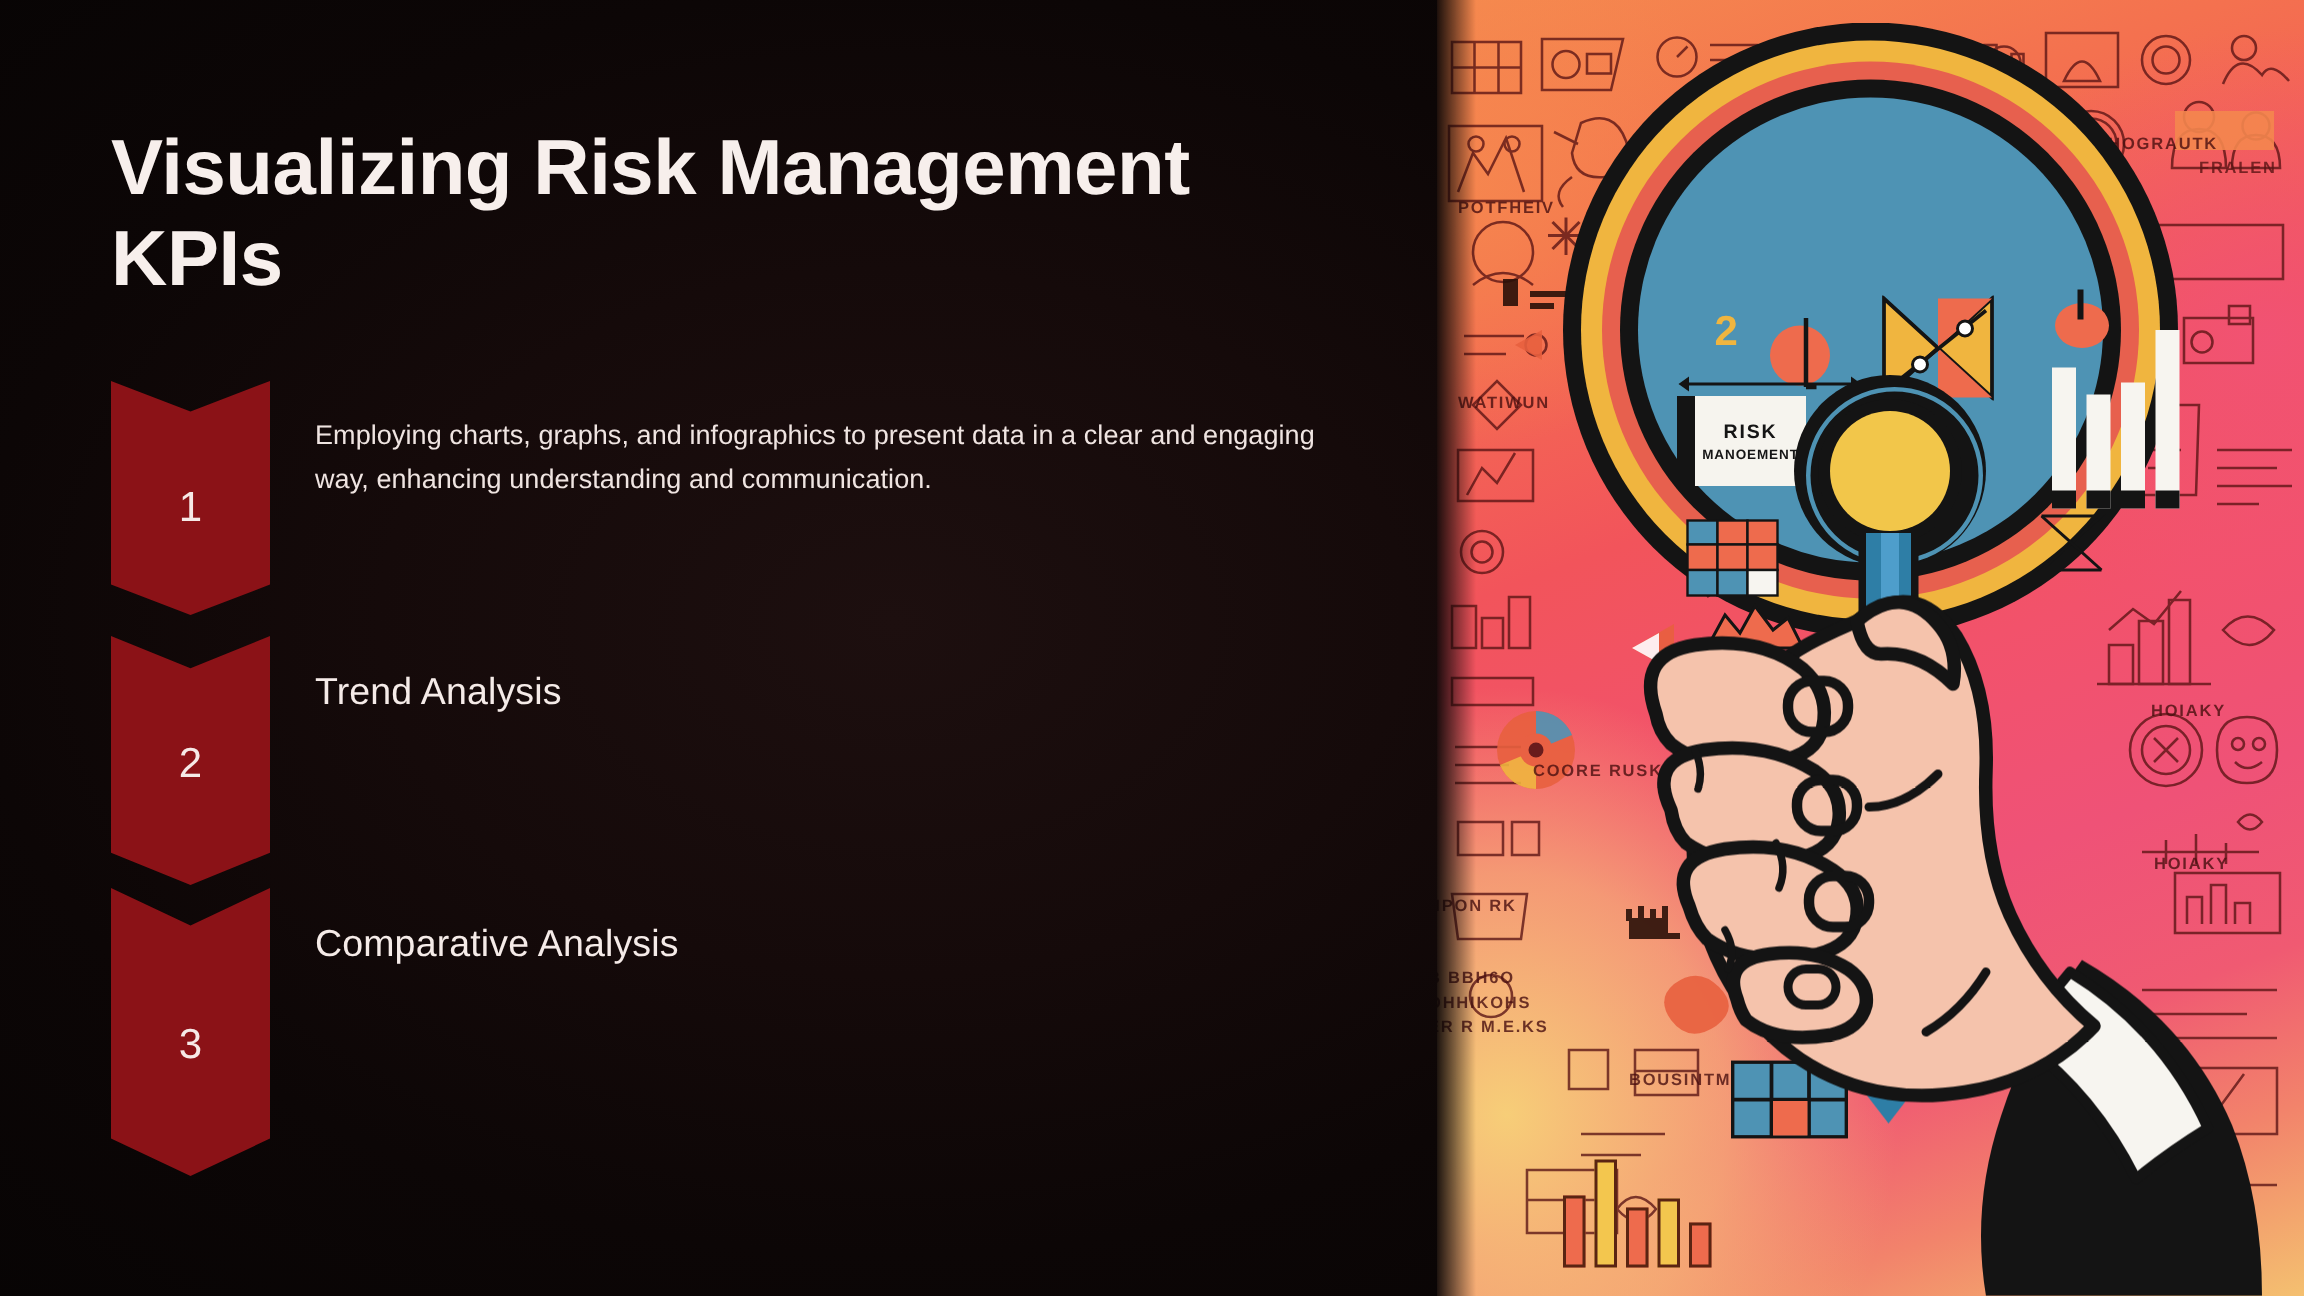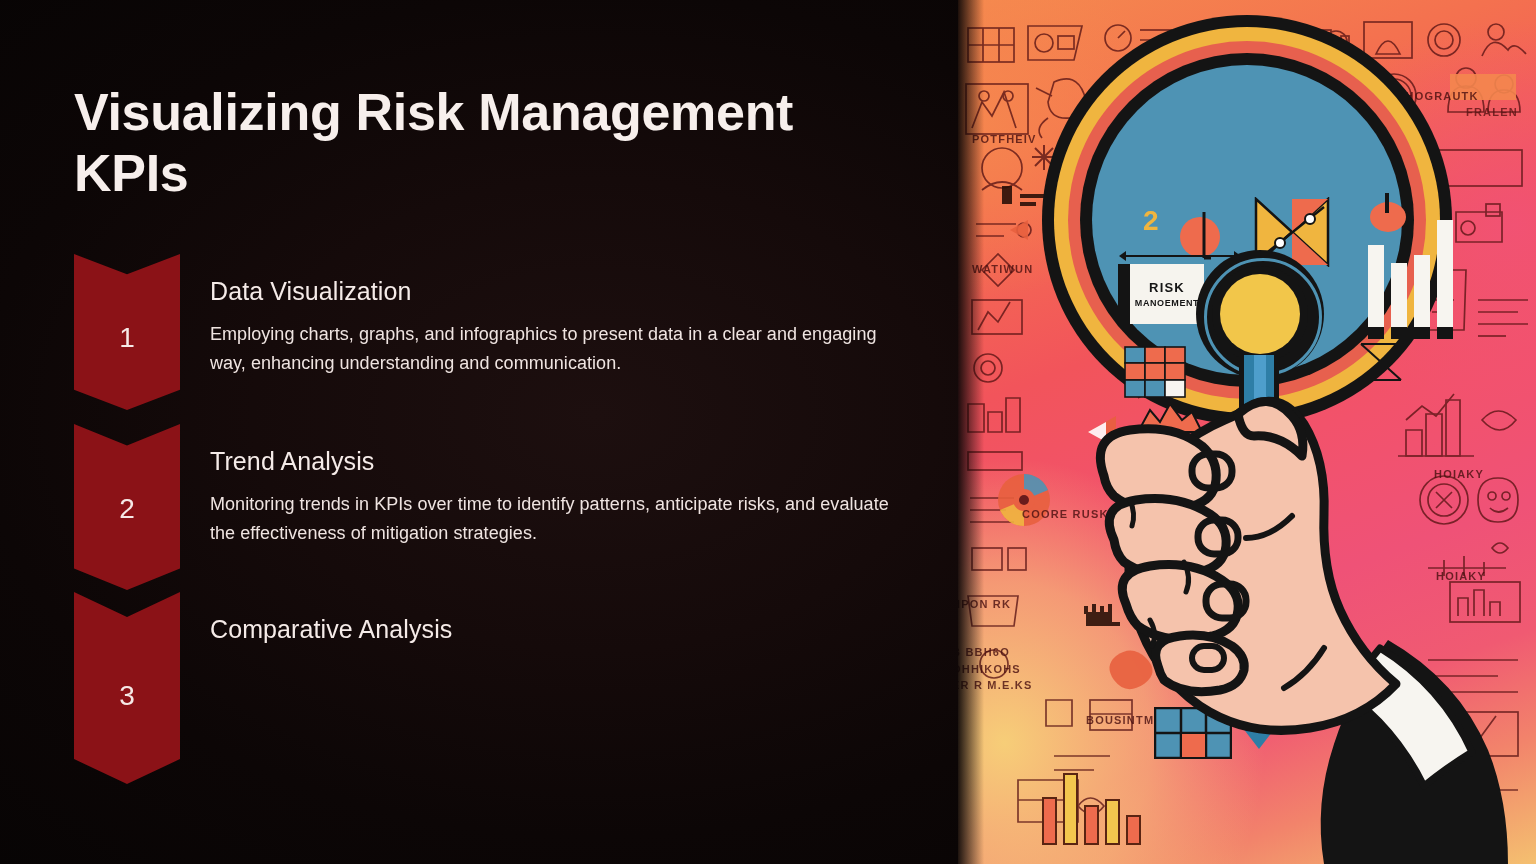--- a/index.html
+++ b/index.html
@@ -152,32 +152,30 @@
     <div class="slide-title">Visualizing Risk Management KPIs</div>
   </div>
 
   <div class="item-list">
 
     <div class="item item-1">
       <div class="chev chev-1">
         <span class="chev-num">1</span>
       </div>
       <div class="item-body">
-        <p class="item-head">Data Visualization</p>
         <p class="item-desc">Employing charts, graphs, and infographics to present data in a clear and engaging way, enhancing understanding and communication.</p>
       </div>
     </div>
 
     <div class="item item-2">
       <div class="chev chev-2">
         <span class="chev-num">2</span>
       </div>
       <div class="item-body">
         <p class="item-head">Trend Analysis</p>
-        <p class="item-desc">Monitoring trends in KPIs over time to identify patterns, anticipate risks, and evaluate the effectiveness of mitigation strategies.</p>
       </div>
     </div>
 
     <div class="item item-3">
       <div class="chev chev-3">
         <span class="chev-num">3</span>
       </div>
       <div class="item-body">
         <p class="item-head">Comparative Analysis</p>
       </div>

